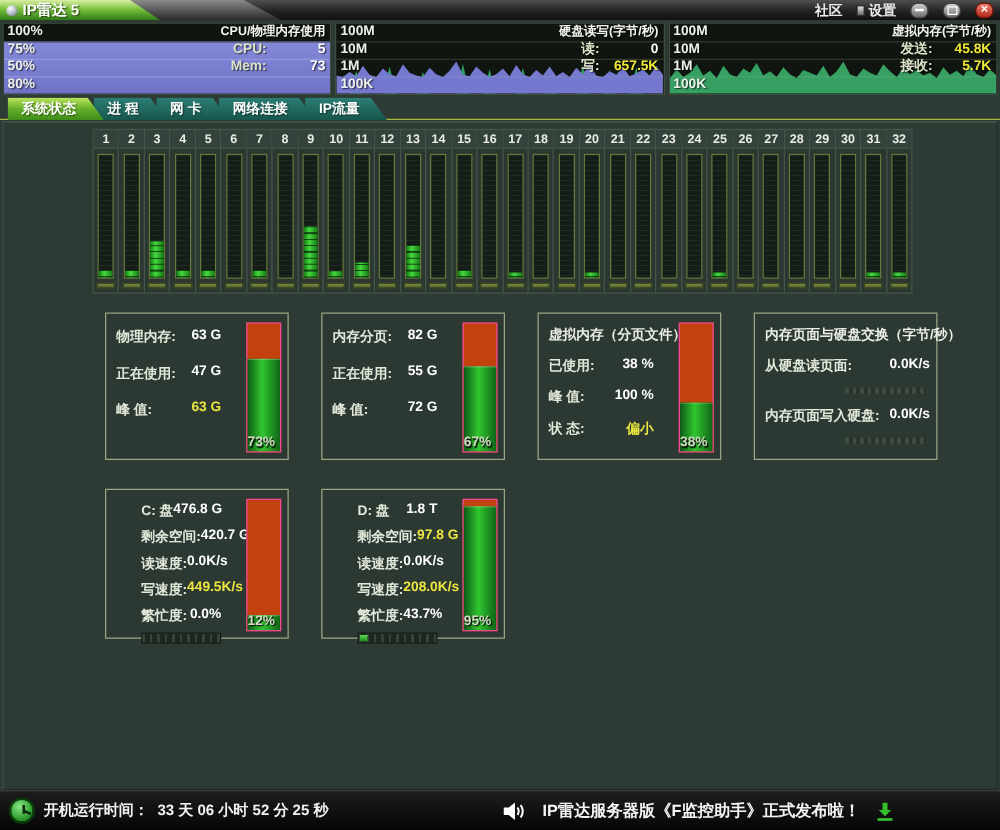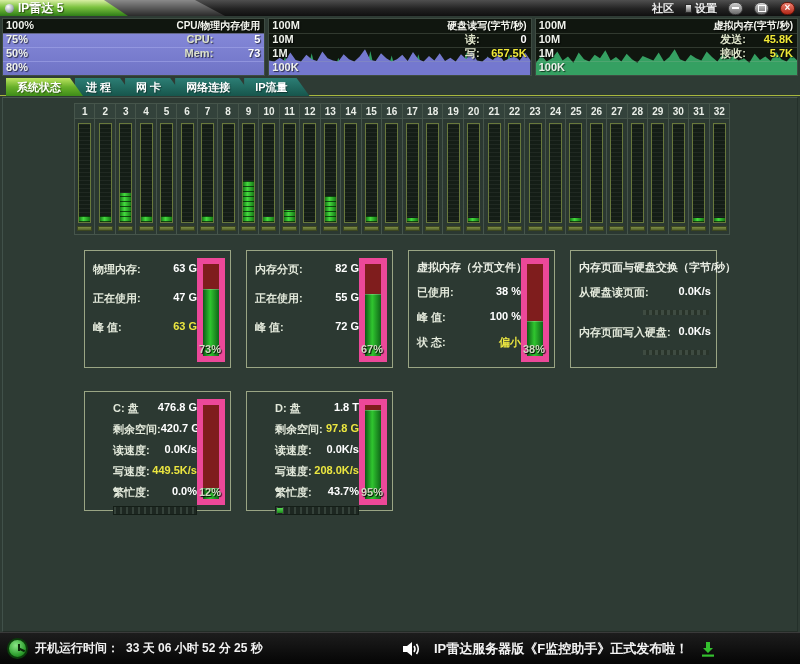--- a/index.html
+++ b/index.html
@@ -74,39 +74,39 @@
   .core-bar{margin-top:4px;width:13px;height:100px;border:1px solid #68783c;background:
     repeating-linear-gradient(to bottom,rgba(255,255,255,0.05) 0 1px,rgba(0,0,0,0) 1px 4px),#141d16;
     position:relative;}
   .core-fill{position:absolute;bottom:0;left:0;right:0;
     background:repeating-linear-gradient(to top,rgba(5,30,5,0.75) 0 1px,rgba(0,0,0,0) 1px 5px),
       linear-gradient(to right,#157a15,#44da3e 40%,#157a15);}
   .core-cap{margin-top:3px;margin-bottom:3px;width:15px;height:5px;
     background:linear-gradient(#7e8e46,#53612b);border:1px solid #3c4620;}
 
   
-  .panel-row{position:absolute;left:81px;display:flex;gap:15px;}
+  .panel-row{position:absolute;left:81px;display:flex;gap:26px;}
   .mem-row{top:152px;}
   .disk-row{top:293px;}
   .info-panel{width:147px;background:#2c3932;border:1px solid #9aa584;position:relative;
     padding:7px 5px 5px 8px;display:flex;}
   .mem-row .info-panel{height:118px;}
   .disk-row .info-panel{height:120px;padding-left:28px;}
   .rows{flex:1;min-width:0;padding-top:2px;}
   .panel-header{font-size:11px;font-weight:bold;color:#eaeee4;margin-bottom:10px;white-space:nowrap;}
   .stat-row{display:flex;justify-content:space-between;font-size:11px;font-weight:bold;white-space:nowrap;}
   .stat-label{color:#e2e8da;}
   .stat-value{color:#ffffff;}
   .stat-value.hl{color:#ece640;}
   .gap-lg .stat-row{margin-bottom:14px;margin-top:2px;}
   .gap-md .stat-row{margin-bottom:10px;}
   .gap-sm .stat-row{margin-bottom:6px;}
   .mini-stripe{width:66px;height:5px;margin:3px 2px 10px auto;
     background:repeating-linear-gradient(90deg,#3e4b41 0 3px,#283329 3px 6px);}
-  .vbar{width:28px;margin-left:0;align-self:stretch;border:6px solid #ec4899;background:#7f1d1d;position:relative;}
+  .vbar{width:28px;margin-left:20px;align-self:stretch;border:1px solid #ec4899;background:#c2410c;position:relative;}
   .vfill{position:absolute;bottom:0;left:0;right:0;
     background:linear-gradient(to right,#0d5a16,#30c62f 45%,#0f6618);
     box-shadow:inset 0 1px 0 rgba(255,255,255,0.25);}
   .vlabel{position:absolute;bottom:1px;left:-4px;right:0;text-align:center;z-index:2;
     font-size:11px;font-weight:bold;color:#d2d8c2;text-shadow:1px 1px 1px #000;}
   .busy-bar{width:100%;height:9px;margin-top:1px;border:1px solid #141e17;
     background:repeating-linear-gradient(90deg,#35423a 0 2px,#1d2721 2px 6px);position:relative;}
   .busy-fill{position:absolute;left:1px;top:1px;bottom:1px;width:0;
     background:linear-gradient(#58da52,#1d8a1d);}
 

